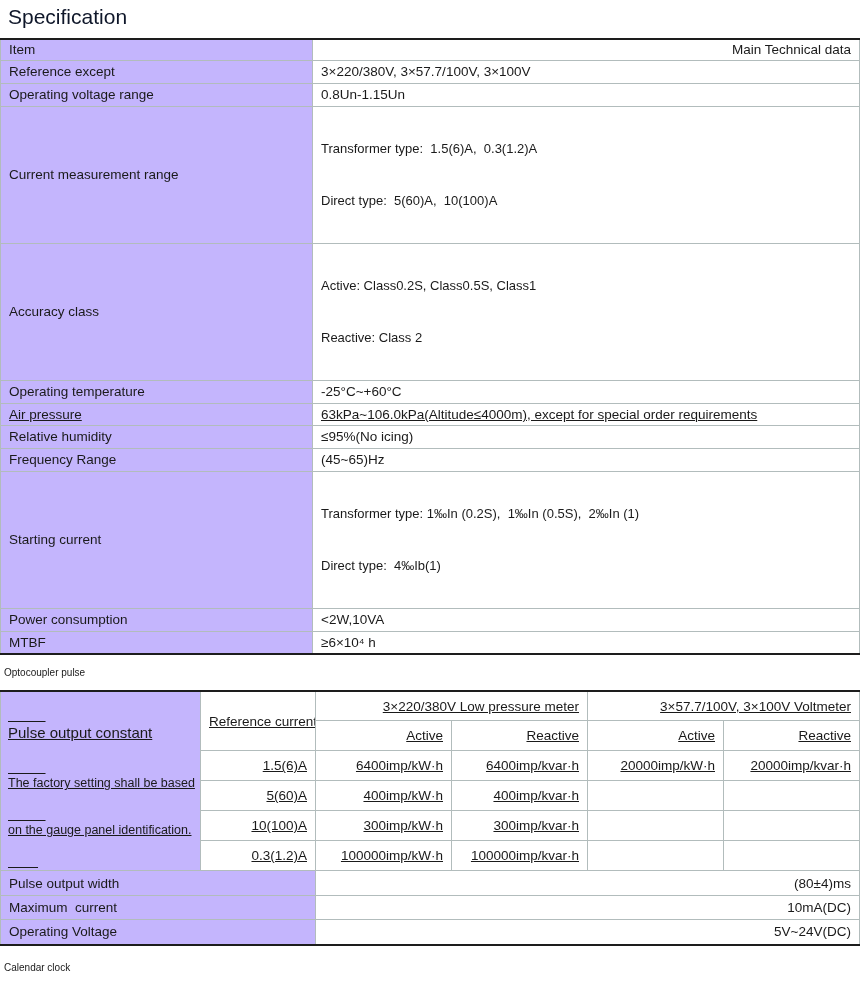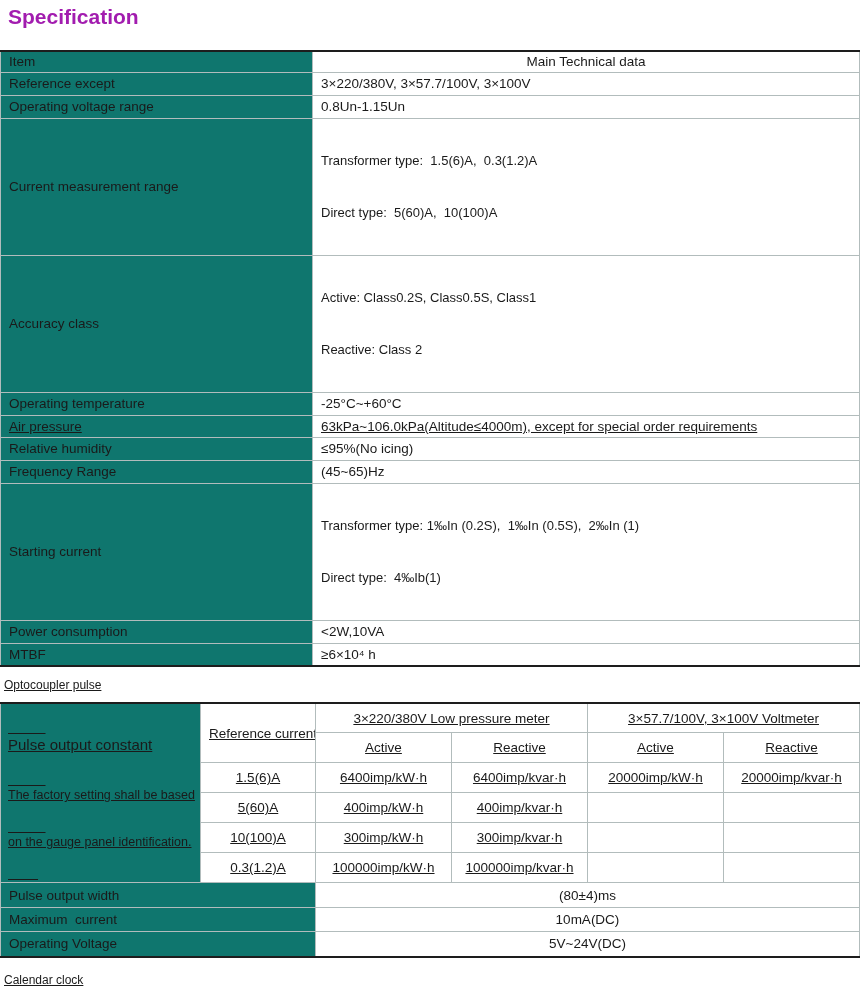--- a/index.html
+++ b/index.html
@@ -3,41 +3,41 @@
 <meta charset="utf-8">
 <style>
   * { box-sizing: border-box; }
   html,body { margin:0; padding:0; background:#ffffff; }
   .page {
     width:860px; height:992px; overflow:hidden; background:#ffffff;
     font-family:"Liberation Sans","DejaVu Sans",sans-serif; color:#1a1a1a;
     position:relative;
   }
   .title {
-    margin:0; padding:4px 0 20px 8px;
-    font-size:21px; line-height:26px; font-weight:bold; color:#a21caf;
-  }
-  .sec { font-size:12px; line-height:16px; color:#1a1a1a;text-decoration:underline; }
+    margin:0; padding:4px 0 8px 8px;
+    font-size:21px; line-height:26px; font-weight:normal; color:#0f172a;
+  }
+  .sec { font-size:10px; line-height:16px; color:#1a1a1a; }
   .sec1 { margin:10px 0 9px 4px; }
   .sec2 { margin:14px 0 10px 4px; }
 
   table.t {
     border-collapse:collapse; width:860px; table-layout:fixed;
     border-top:2px solid #1d1d1d; border-bottom:2px solid #1d1d1d;
   }
   table.t td {
     border:1px solid #b2bcbc;
     padding:1px 8px;
     font-size:13.5px;
     vertical-align:middle;
     overflow:hidden;
     white-space:pre;
   }
-  .g  { background:#0f766e; }
-  .c  { text-align:center; }
+  .g  { background:#c4b5fd; }
+  .c  { text-align:right; }
   .bv { font-size:15px;margin-top:27px; }
   .ln { font-size:13px; line-height:22px; }
 
   tr.h21 > td { height:21px; }
   tr.h22 > td { height:22px;text-decoration:underline; }
   tr.h23 > td { height:23px; }
   tr.h47 > td { height:47px; }
   tr.h24 > td { height:24px;margin-left:11px; }
   tr.h25 > td { height:25px; }
 

